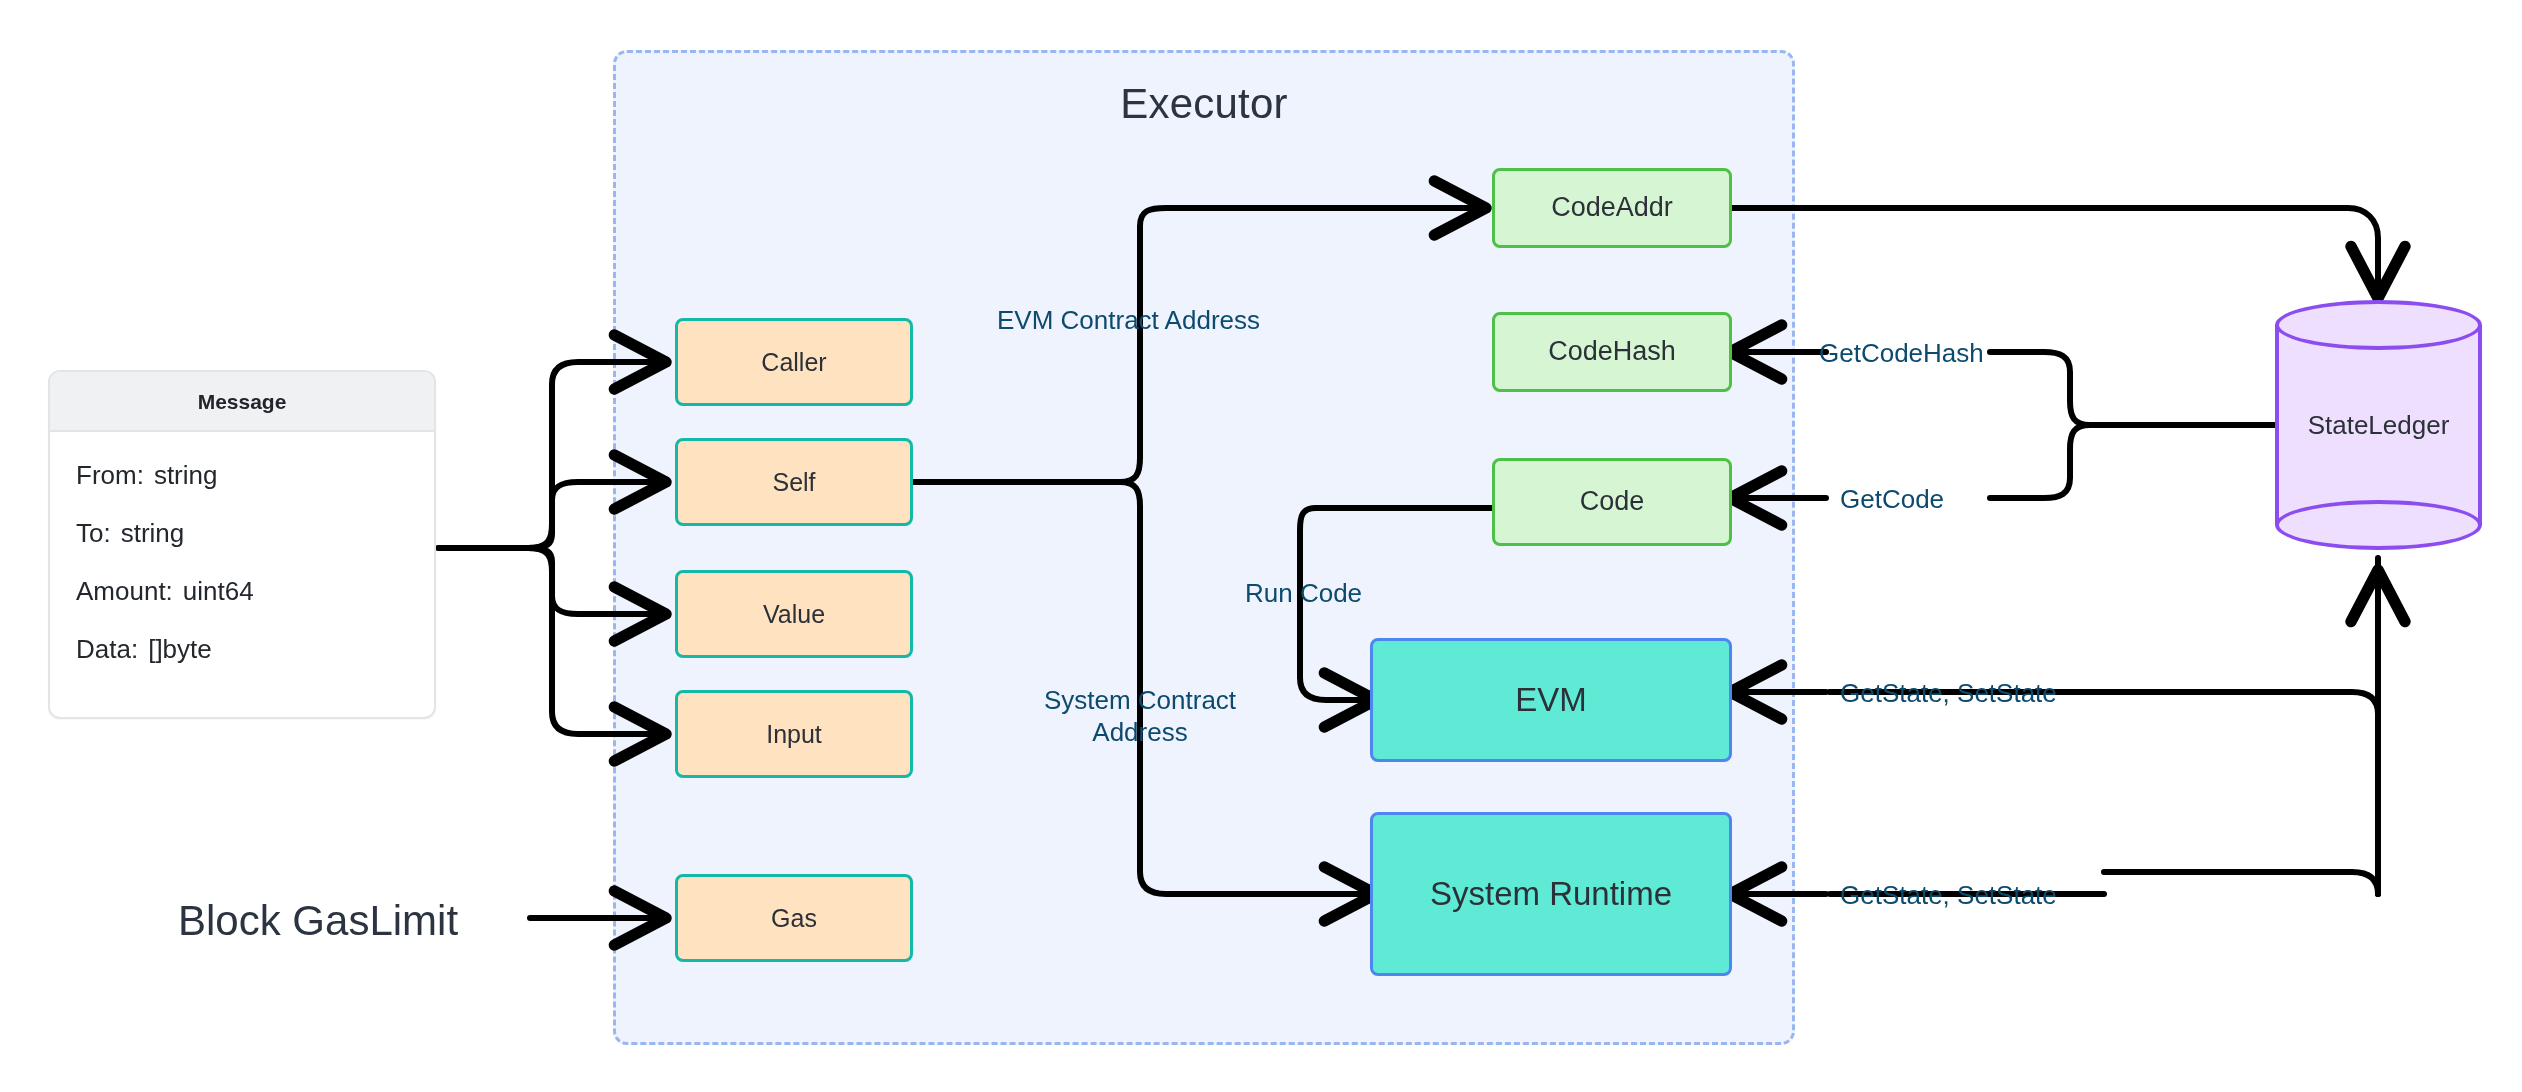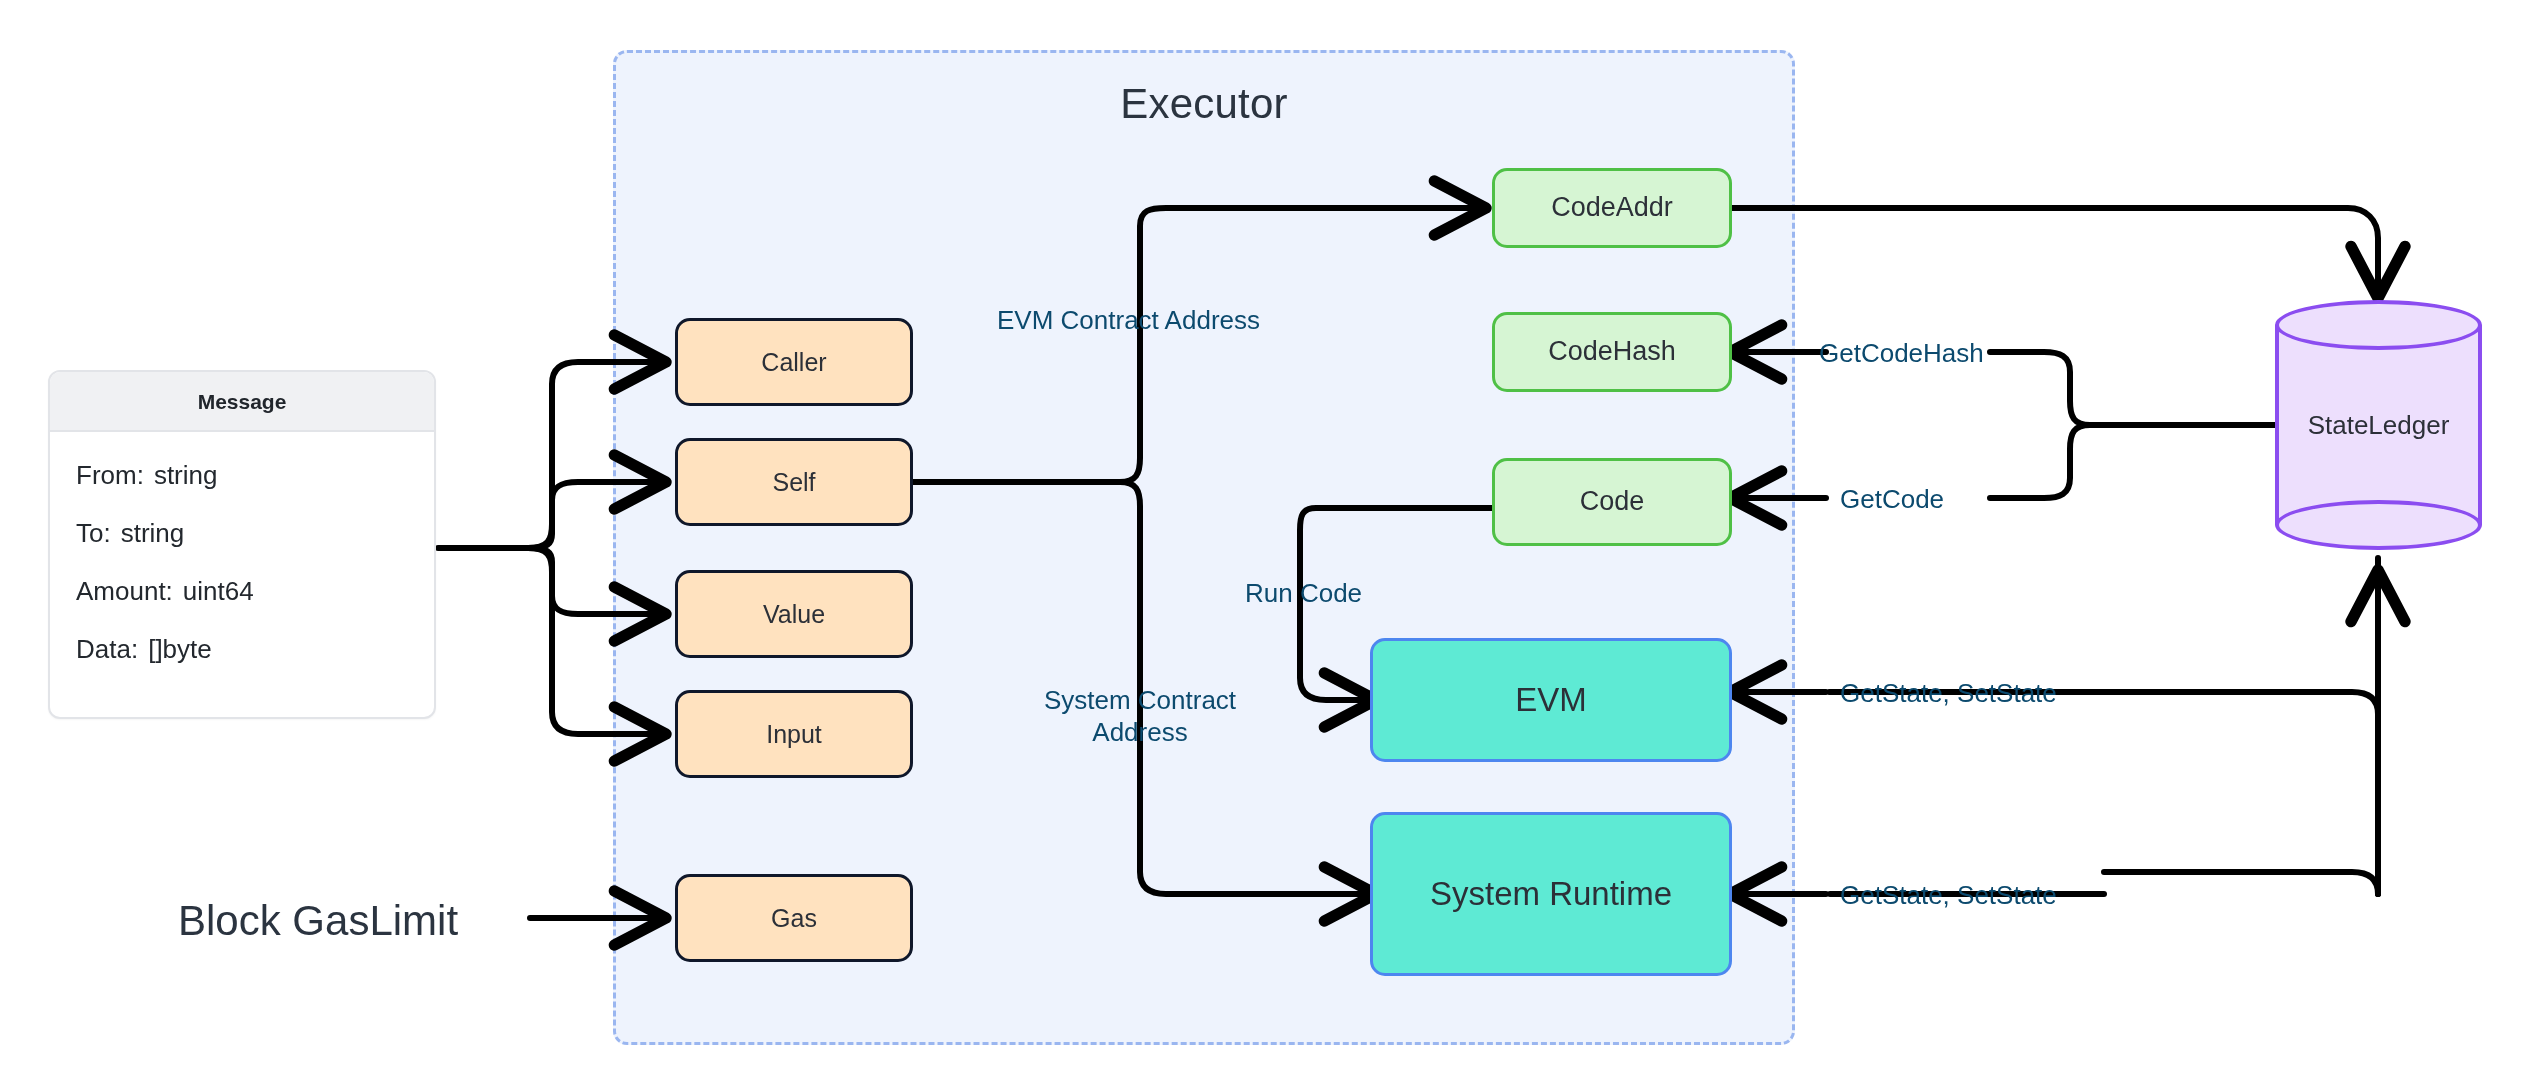--- a/index.html
+++ b/index.html
@@ -80,27 +80,27 @@
   .msg-row .k { }
   .msg-row .v { margin-left: 10px; }
 
   
   .node {
     position: absolute;
     box-sizing: border-box;
     display: flex;
     align-items: center;
     justify-content: center;
-    border-radius: 15px;
+    border-radius: 8px;
     text-align: center;
     line-height: 1.15;
   }
   .node.orange {
     background: #ffe2bf;
-    border: 3px solid #0f172a;
+    border: 3px solid #14b8a6;
     color: #2c3038;
     font-size: 25px;
   }
   .node.green {
     background: #d6f5d3;
     border: 3px solid #4fc046;
     color: #2c3038;
     font-size: 27px;
   }
   .node.blue {

